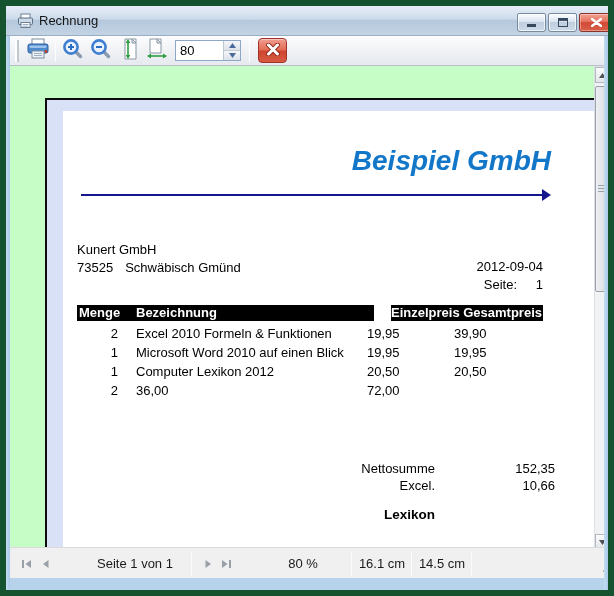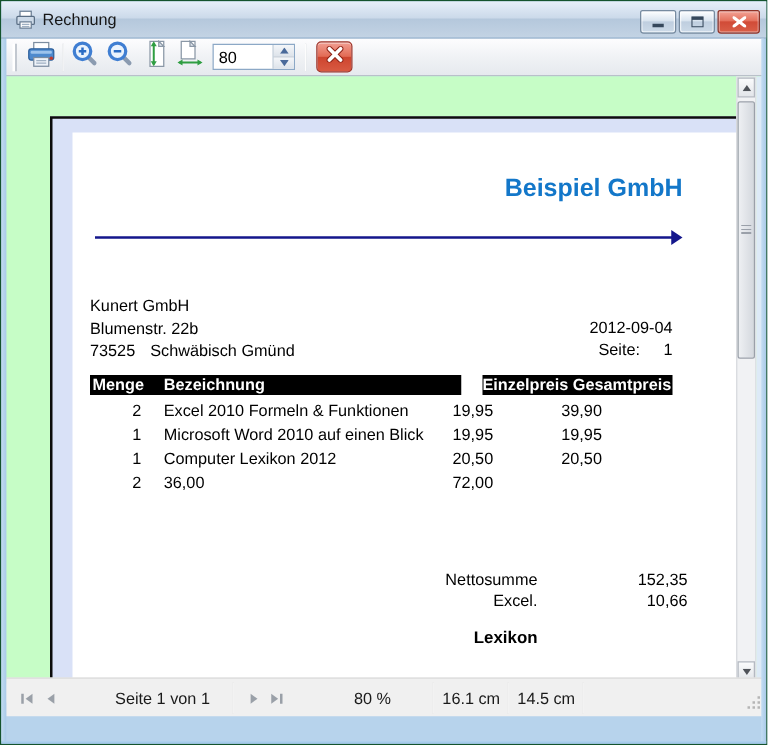--- a/index.html
+++ b/index.html
@@ -2,21 +2,21 @@
 <html><head>
 <meta charset="utf-8">
 <style>
   * { margin:0; padding:0; box-sizing:border-box; }
   html,body { width:614px; height:596px; }
   body { font-family:"Liberation Sans", sans-serif; }
 
   .window {
     position:relative; width:614px; height:596px;
     background:#b7d3ec; overflow:hidden;
-    border:1px solid #14532d;
+    border:6px solid #14532d;
   }
 
   
   .titlebar {
     position:absolute; left:0; top:0; width:614px; height:30px;
     background:linear-gradient(180deg,#e7eff9 0%,#ccdaea 45%,#b5c8dc 50%,#c3d3e4 100%);
     border-bottom:1px solid #96aec6;
   }
   .title-icon { position:absolute; left:11px; top:7px; width:17px; height:16px; }
   .title-text { position:absolute; left:33px; top:7px; font-size:13px; color:#161616; }
@@ -72,21 +72,21 @@
   }
   .right-strip { position:absolute; right:0; top:0; width:6px; height:100%; background:#ddeaf7; }
   .panel {
     position:absolute; left:35px; top:32px; width:551px; height:453px;
     border:2px solid #0c0c0c; background:#d9e1f7; overflow:hidden;
   }
   .page { position:absolute; left:16px; top:11px; width:540px; height:760px; background:#fff; }
 
   .company {
     position:absolute; top:34px; right:52px;
-    font-size:20px; font-weight:bold; letter-spacing:0;
+    font-size:28px; font-weight:bold; letter-spacing:0;font-style:italic;
   }
   .arrow-wrap { position:absolute; left:18px; top:78px; width:470px; height:12px; }
   .arrow-shaft { position:absolute; left:0; top:5px; width:462px; height:2px; }
   .arrow-head {
     position:absolute; right:0; top:0; width:0; height:0;
     border-left:9px solid #14178c; border-top:6px solid transparent; border-bottom:6px solid transparent;
   }
   .addr { position:absolute; left:14px; top:130px; font-size:13px; line-height:18px; white-space:nowrap; }
   .addr .city-gap { display:inline-block; width:12px; }
   .inv-date { position:absolute; top:148px; right:60px; font-size:13px; }
@@ -279,21 +279,20 @@
 
         <div class="company" style="color: rgb(19, 119, 201);">Beispiel GmbH</div>
 
         <div class="arrow-wrap">
           <div class="arrow-shaft" style="background: rgb(20, 23, 140);"></div>
           <div class="arrow-head" style="border-left-color: rgb(20, 23, 140);"></div>
         </div>
 
         <div class="addr">
           <div>Kunert GmbH</div>
-          <div>Blumenstr. 22b</div>
           <div>
             <span>73525</span><span class="city-gap"></span><span>Schwäbisch Gmünd</span>
           </div>
         </div>
 
         <div class="inv-date">2012-09-04</div>
         <div class="inv-page">
           <span>Seite:</span><span class="pg-num">1</span>
         </div>
 

